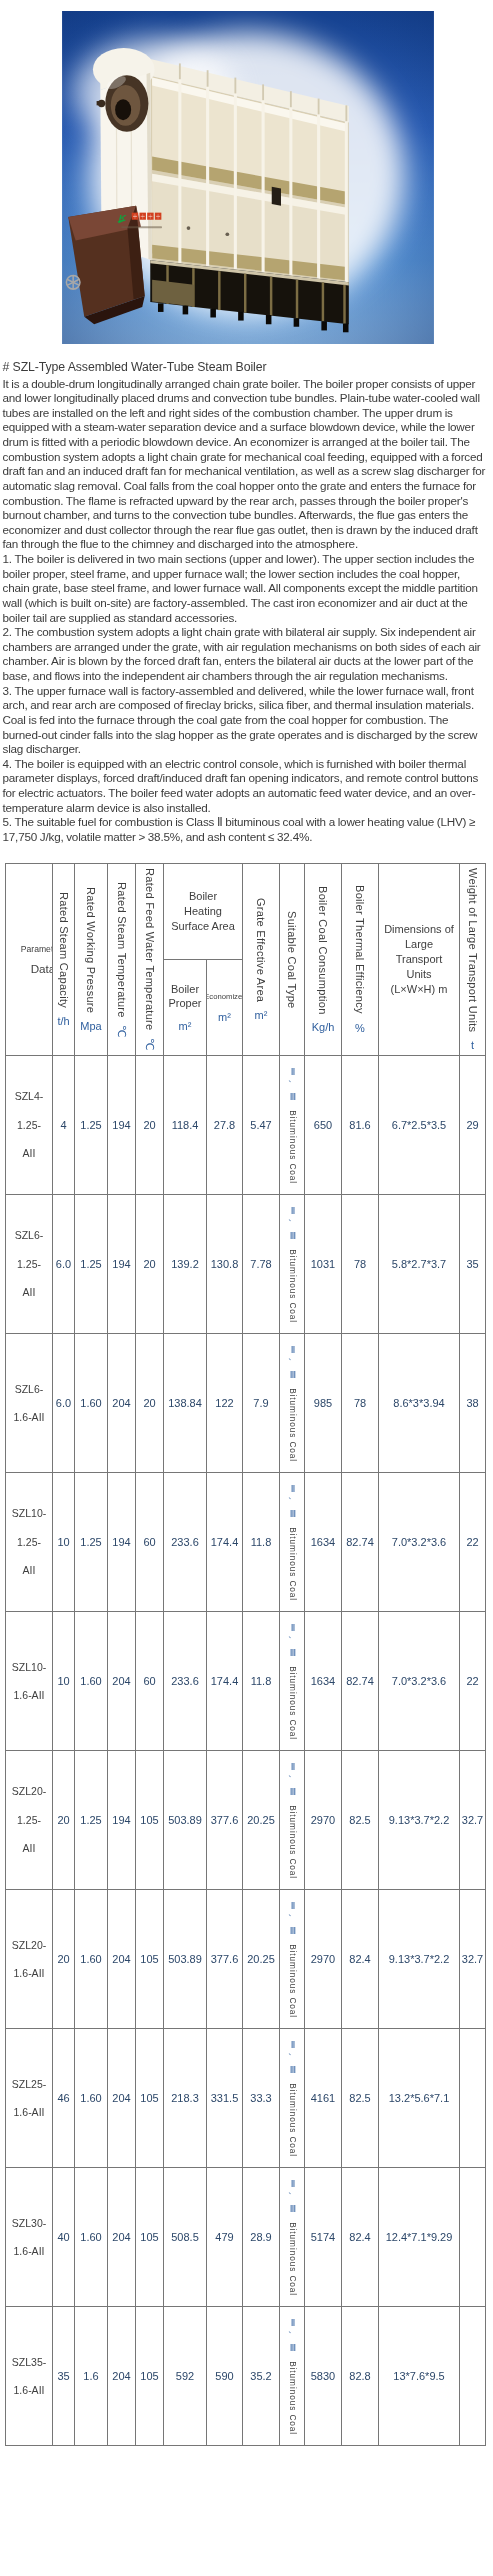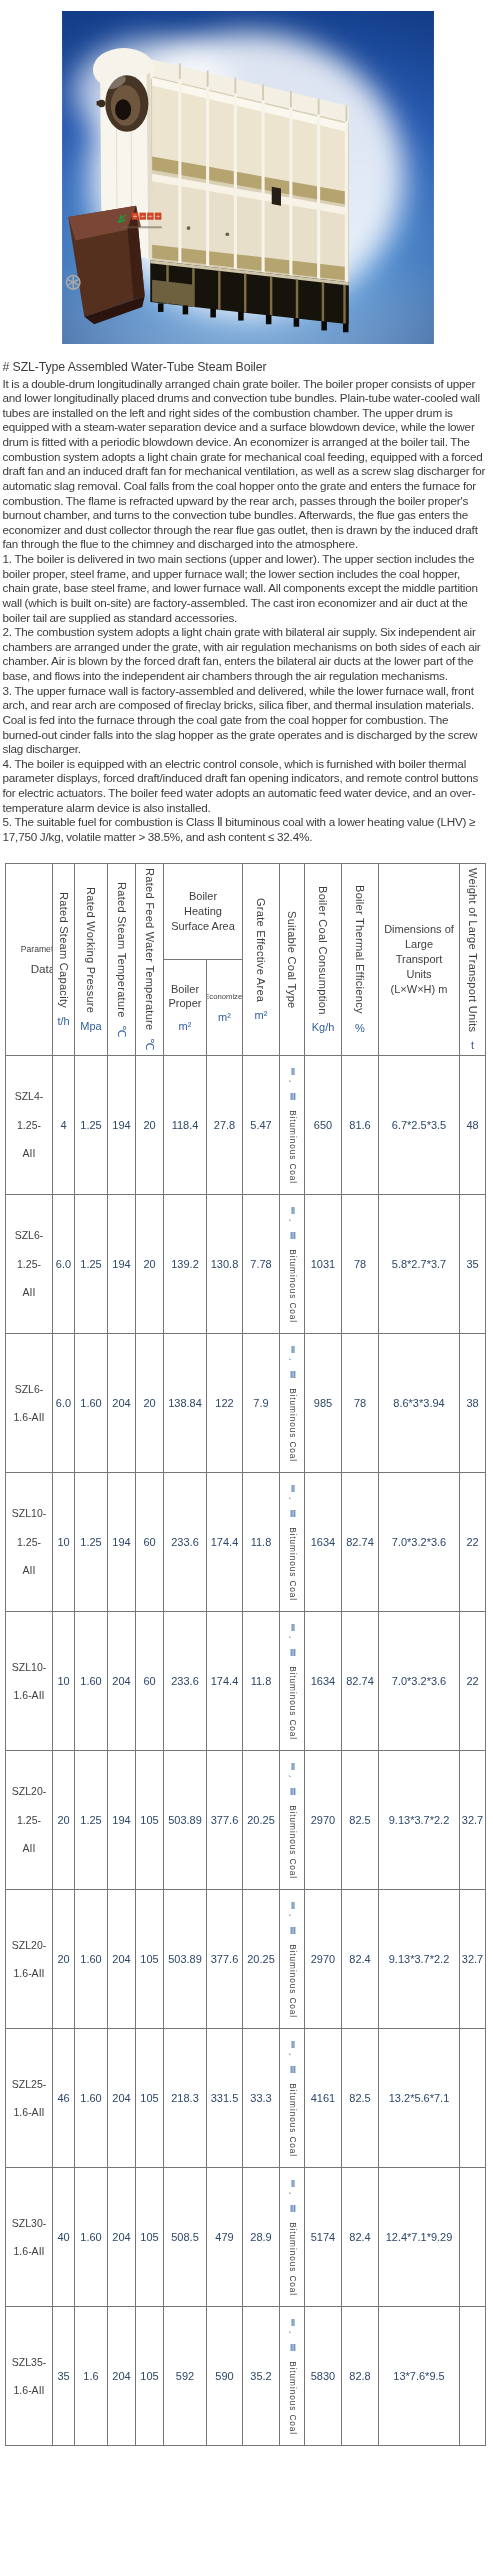--- a/index.html
+++ b/index.html
@@ -306,21 +306,21 @@
         <td>20</td>
         <td>118.4</td>
         <td>27.8</td>
         <td>5.47</td>
         <td>
             <div class="coal-flow"><span class="coal-num">Ⅱ、Ⅲ</span><span class="coal-txt">Bituminous Coal</span></div>
           </td>
         <td>650</td>
         <td>81.6</td>
         <td>6.7*2.5*3.5</td>
-        <td>48</td>
+        <td>29</td>
       </tr>
       <tr>
         <td class="model">SZL6-
 1.25-
 AII</td>
         <td>6.0</td>
         <td>1.25</td>
         <td>194</td>
         <td>20</td>
         <td>139.2</td>

